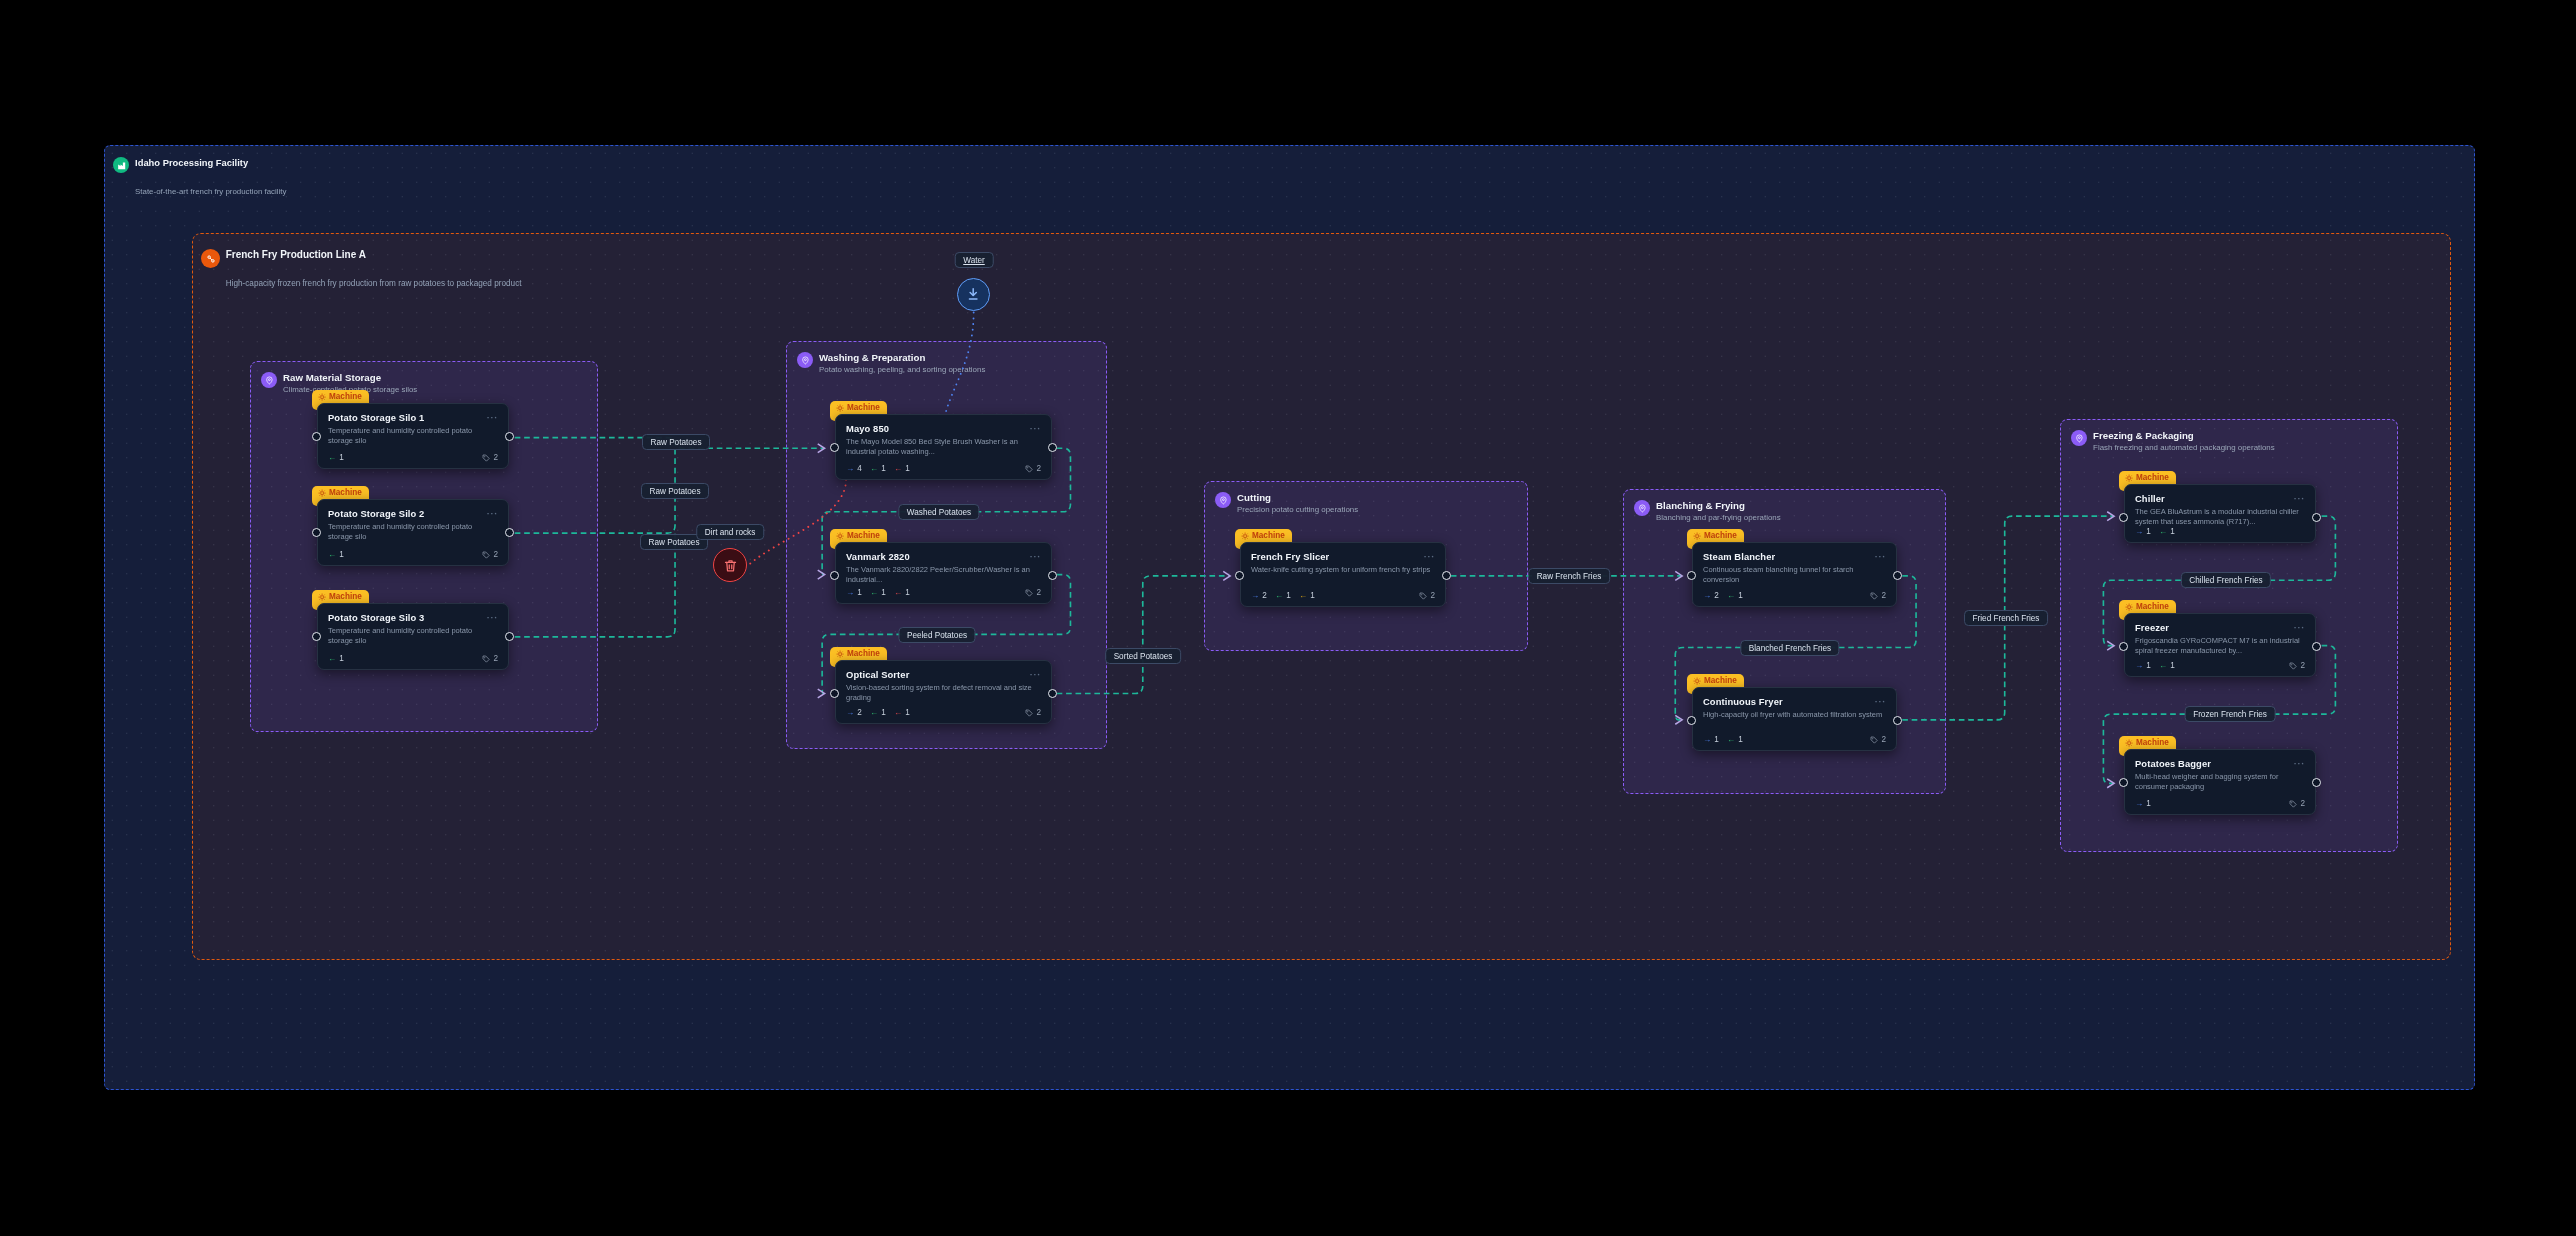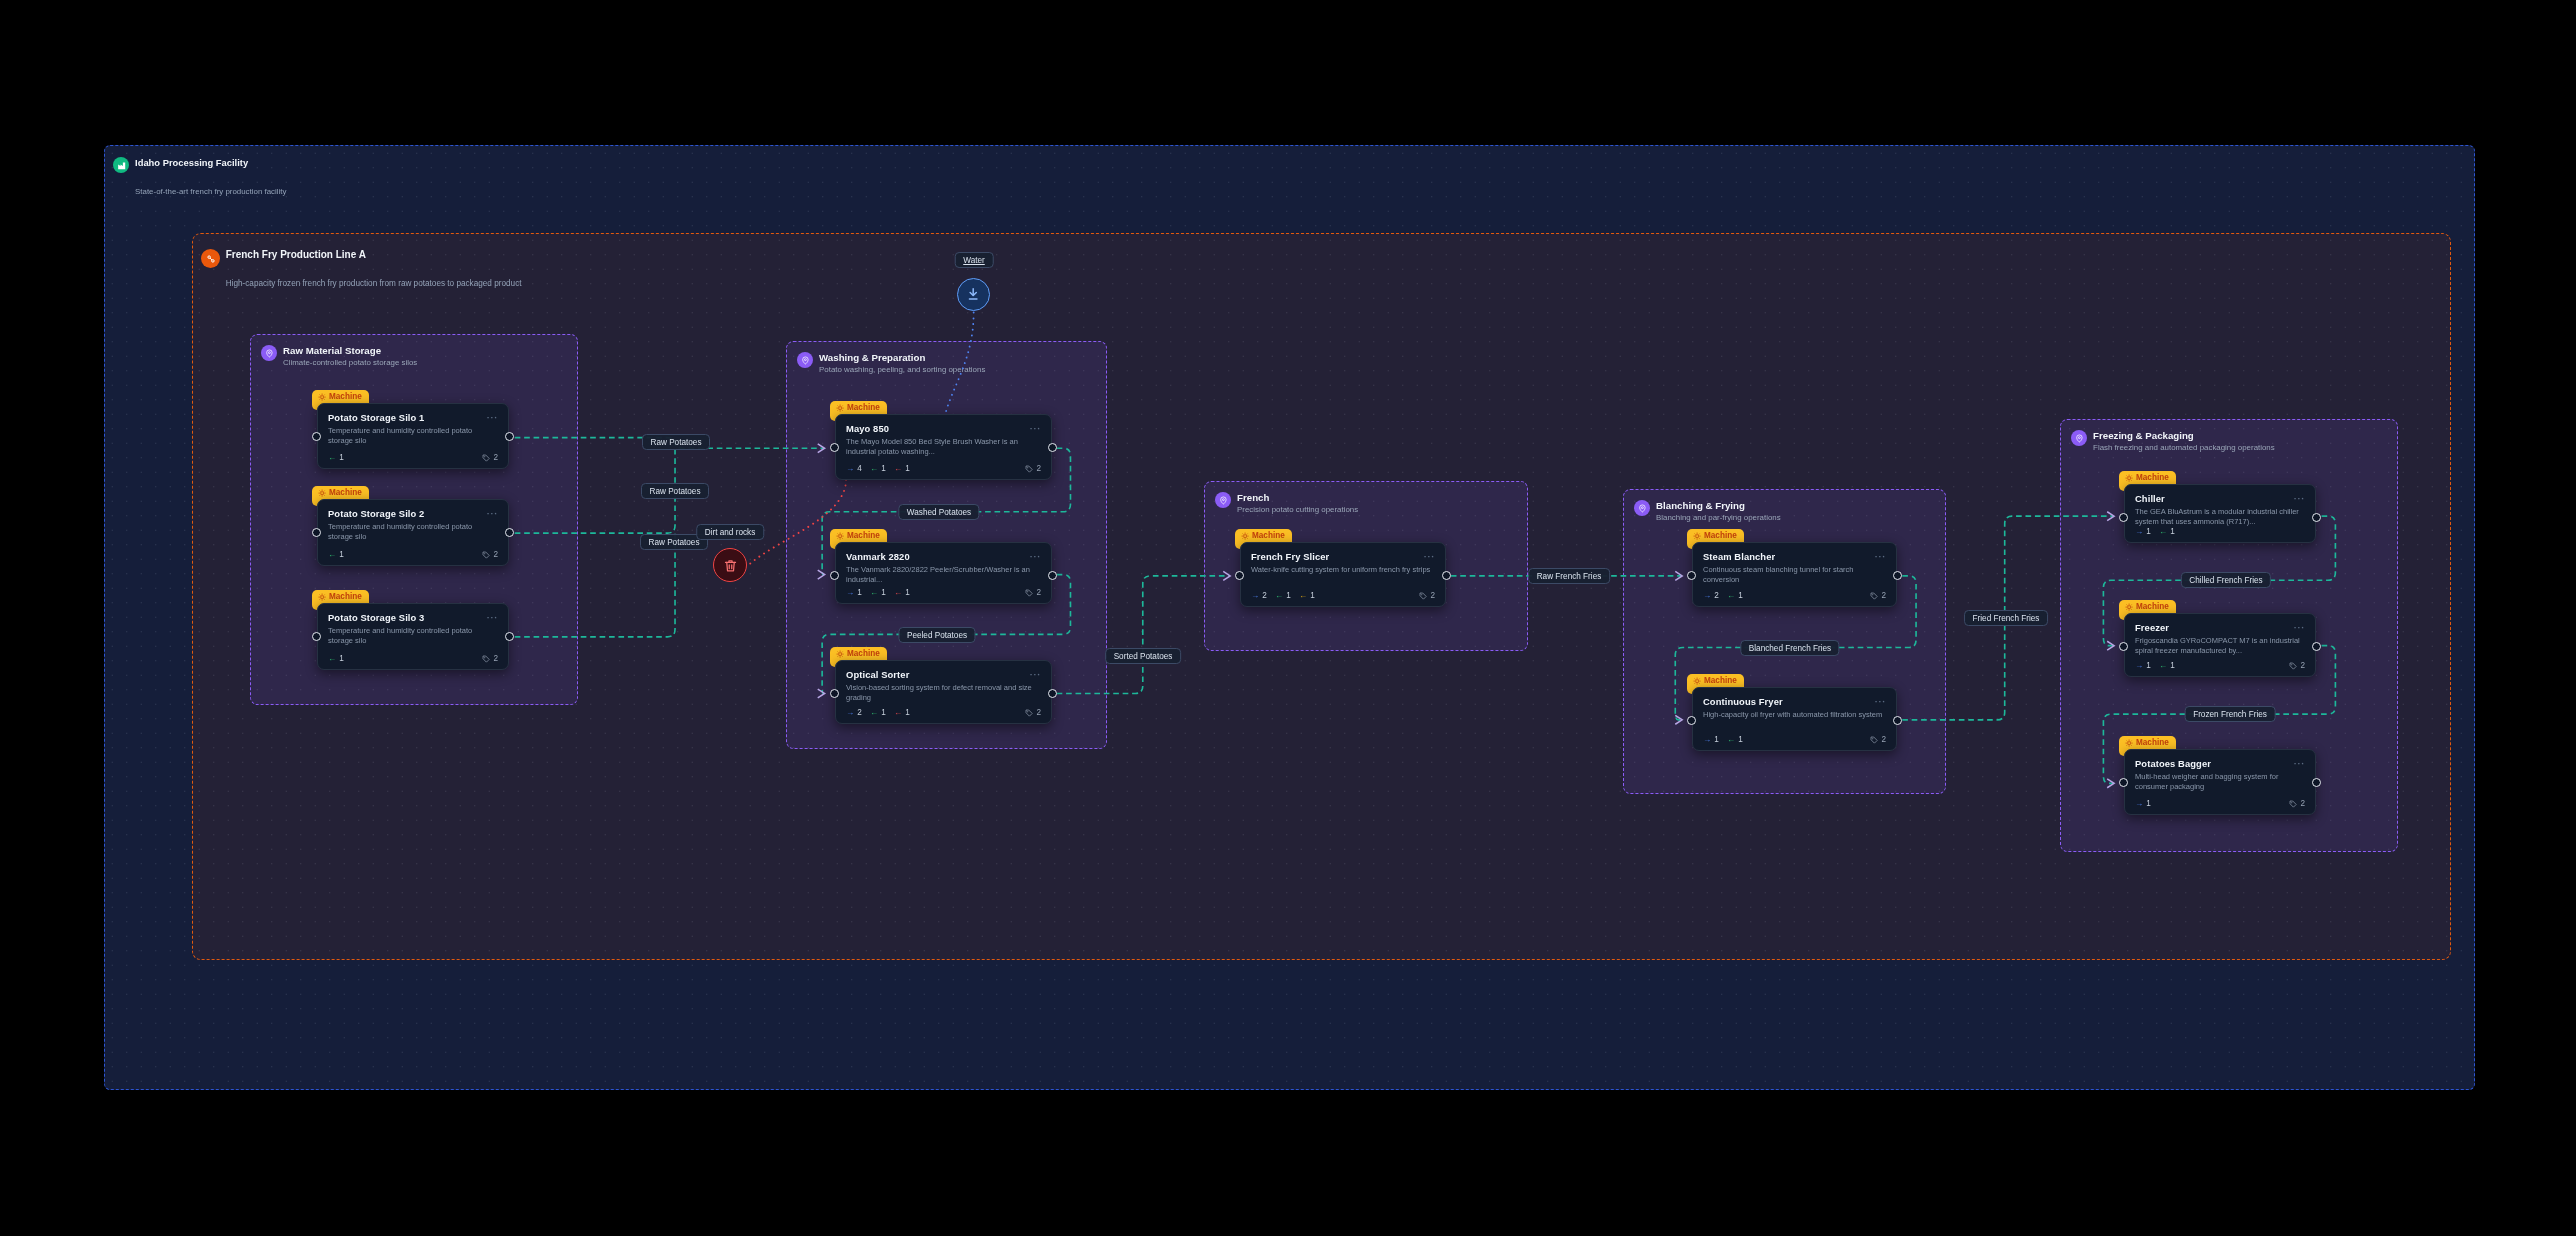--- a/index.html
+++ b/index.html
@@ -99,21 +99,21 @@
           <path d="M9.7 9.7l4.6 4.6"></path>
         </svg>
     </span>
     <span>
       <div class="t">French Fry Production Line A</div>
       <div class="s">High-capacity frozen french fry production from raw potatoes to packaged product</div>
     </span>
   </div>
 
   <div id="layer-groups">
-      <div class="group-box" style="left: 250px; top: 334px; width: 326px; height: 369px;">
+      <div class="group-box" style="left: 250px; top: 361px; width: 326px; height: 369px; padding-left: 20px;">
     <div class="group-head">
       <span class="circ">
         <svg width="8.8" height="8.8" viewBox="0 0 24 24">
               <path d="M12 22s-7.5-5.6-7.5-12a7.5 7.5 0 1 1 15 0C19.5 16.4 12 22 12 22z" fill="none" stroke="#fff" stroke-width="2"></path>
               <circle cx="12" cy="10" r="2.6" fill="none" stroke="#fff" stroke-width="2"></circle>
             </svg>
       </span>
       <span>
         <div class="t">Raw Material Storage</div>
         <div class="s">Climate-controlled potato storage silos</div>
@@ -136,21 +136,21 @@
       </div>
       <div class="group-box" style="left: 1204px; top: 481px; width: 322px; height: 168px;">
     <div class="group-head">
       <span class="circ">
         <svg width="8.8" height="8.8" viewBox="0 0 24 24">
               <path d="M12 22s-7.5-5.6-7.5-12a7.5 7.5 0 1 1 15 0C19.5 16.4 12 22 12 22z" fill="none" stroke="#fff" stroke-width="2"></path>
               <circle cx="12" cy="10" r="2.6" fill="none" stroke="#fff" stroke-width="2"></circle>
             </svg>
       </span>
       <span>
-        <div class="t">French</div>
+        <div class="t">Cutting</div>
         <div class="s">Precision potato cutting operations</div>
       </span>
     </div>
       </div>
       <div class="group-box" style="left: 1623px; top: 489px; width: 321px; height: 303px;">
     <div class="group-head">
       <span class="circ">
         <svg width="8.8" height="8.8" viewBox="0 0 24 24">
               <path d="M12 22s-7.5-5.6-7.5-12a7.5 7.5 0 1 1 15 0C19.5 16.4 12 22 12 22z" fill="none" stroke="#fff" stroke-width="2"></path>
               <circle cx="12" cy="10" r="2.6" fill="none" stroke="#fff" stroke-width="2"></circle>

